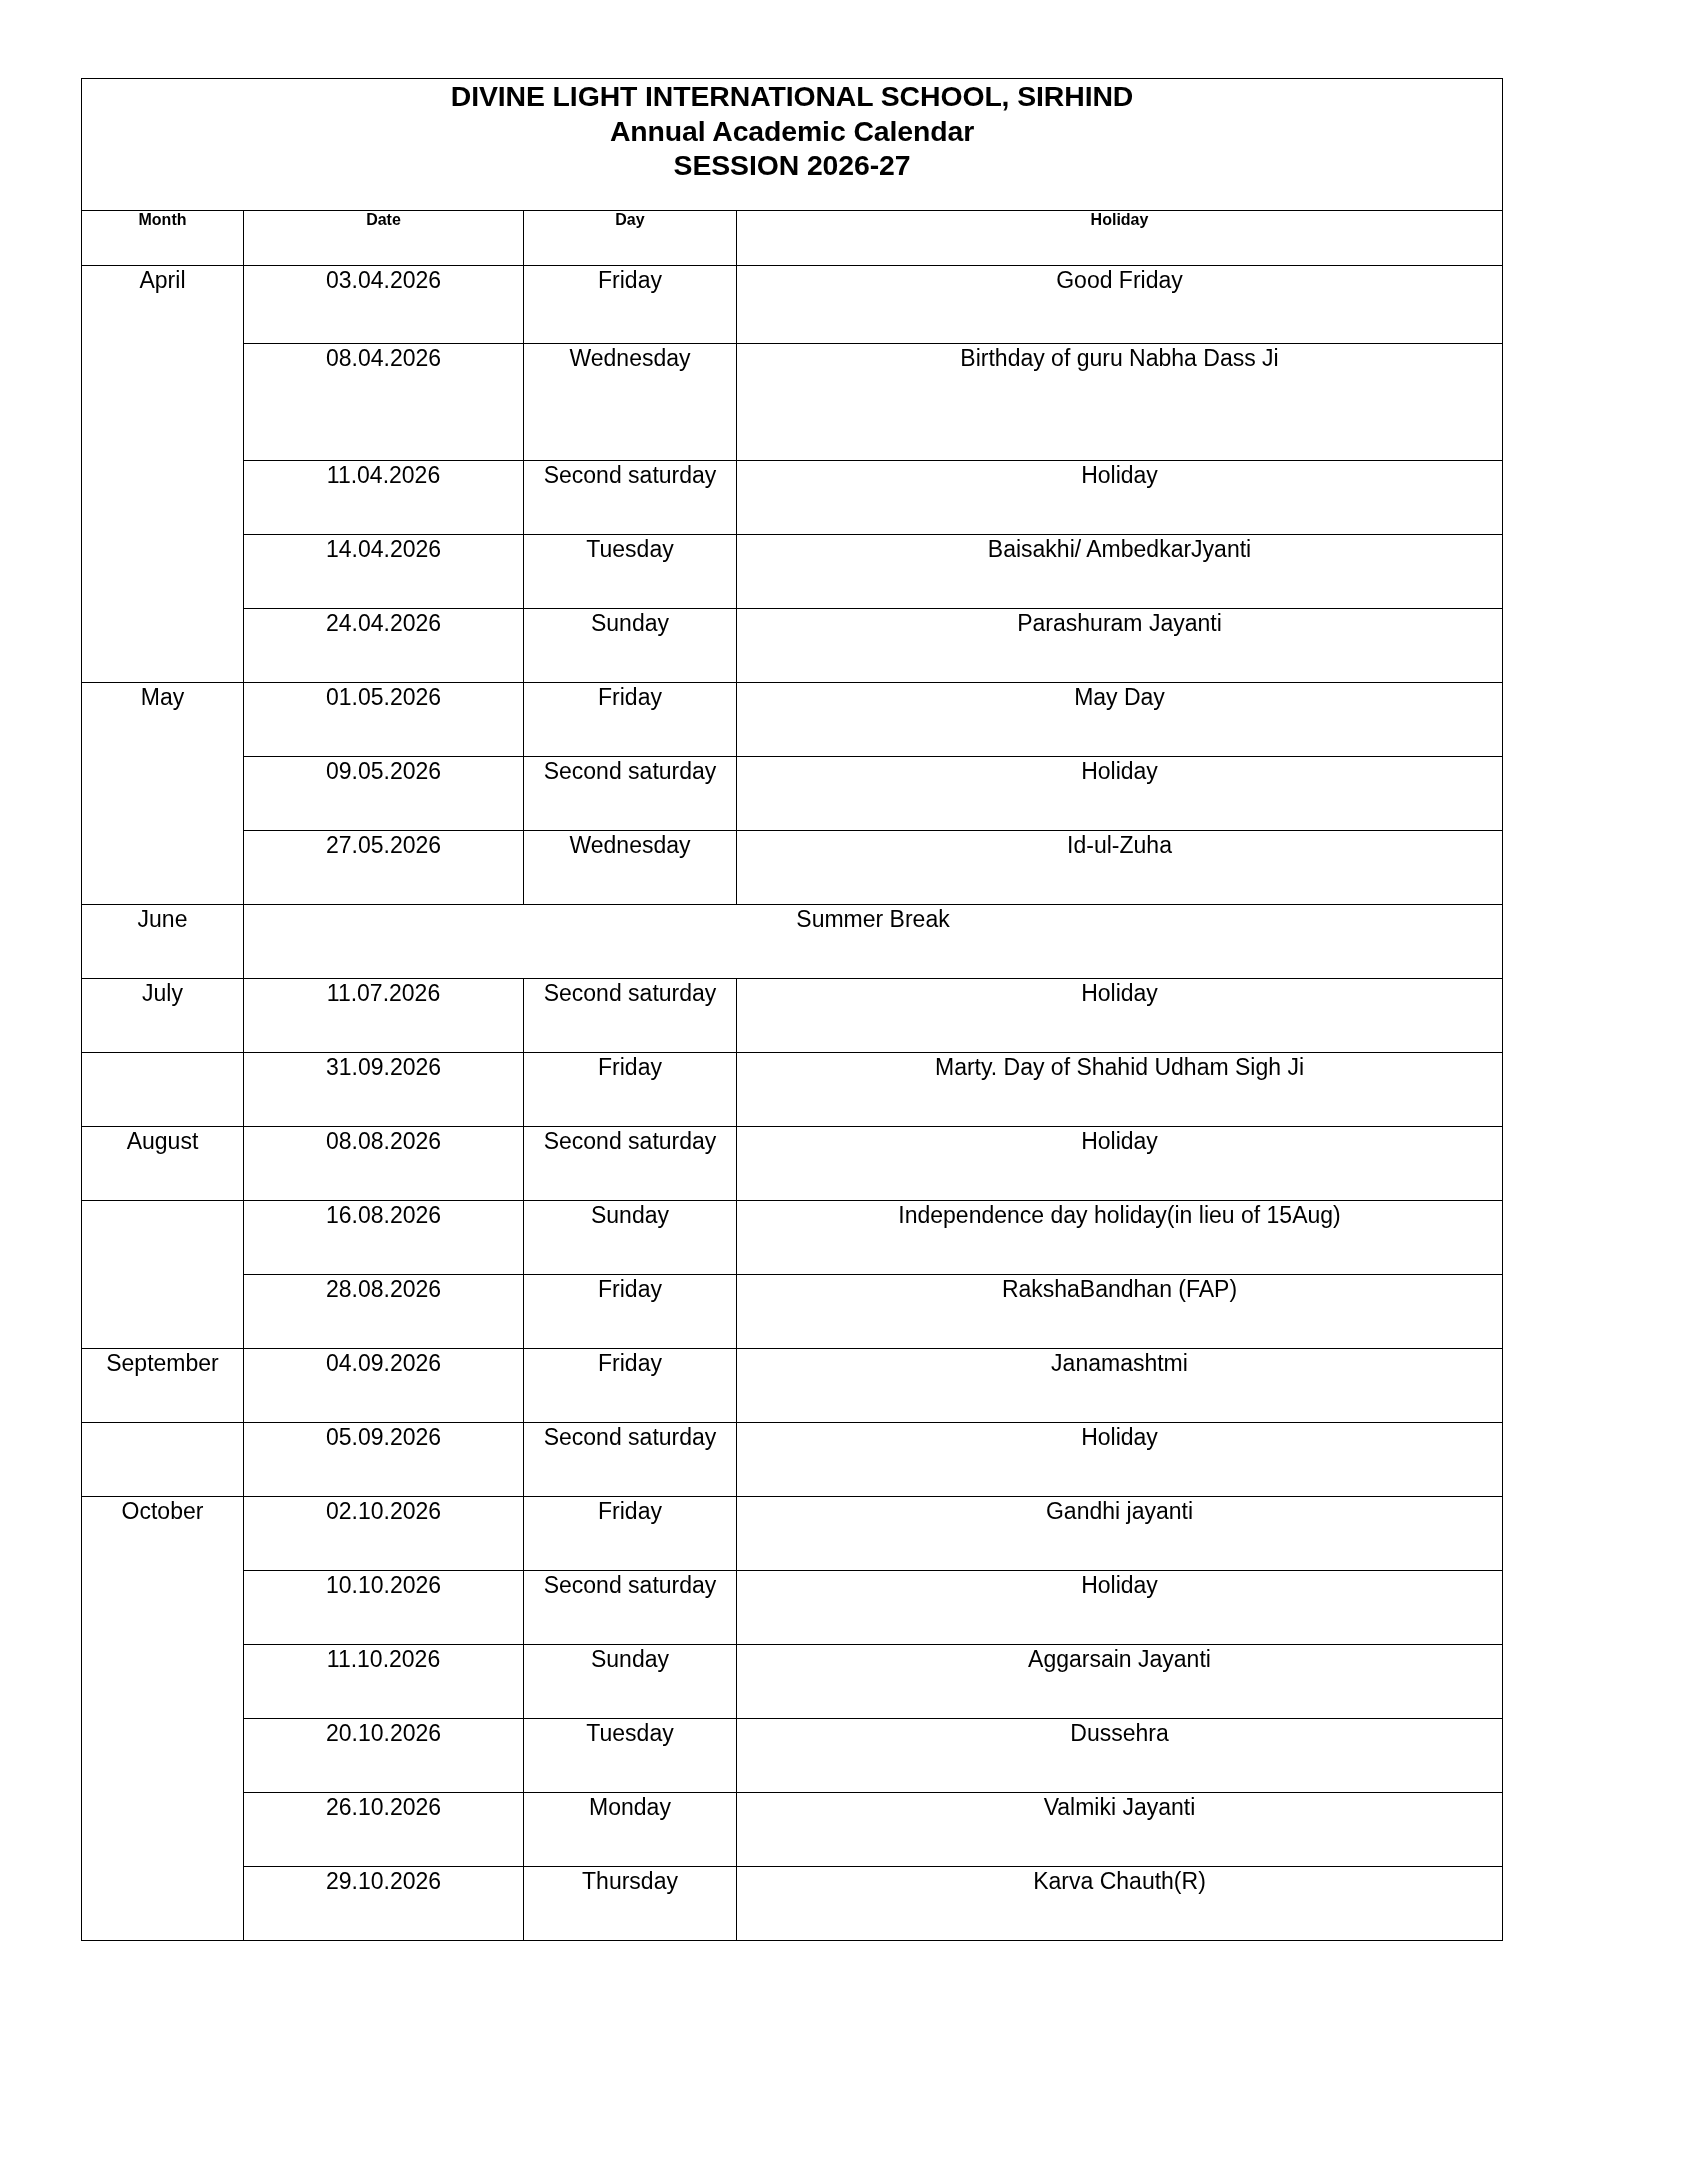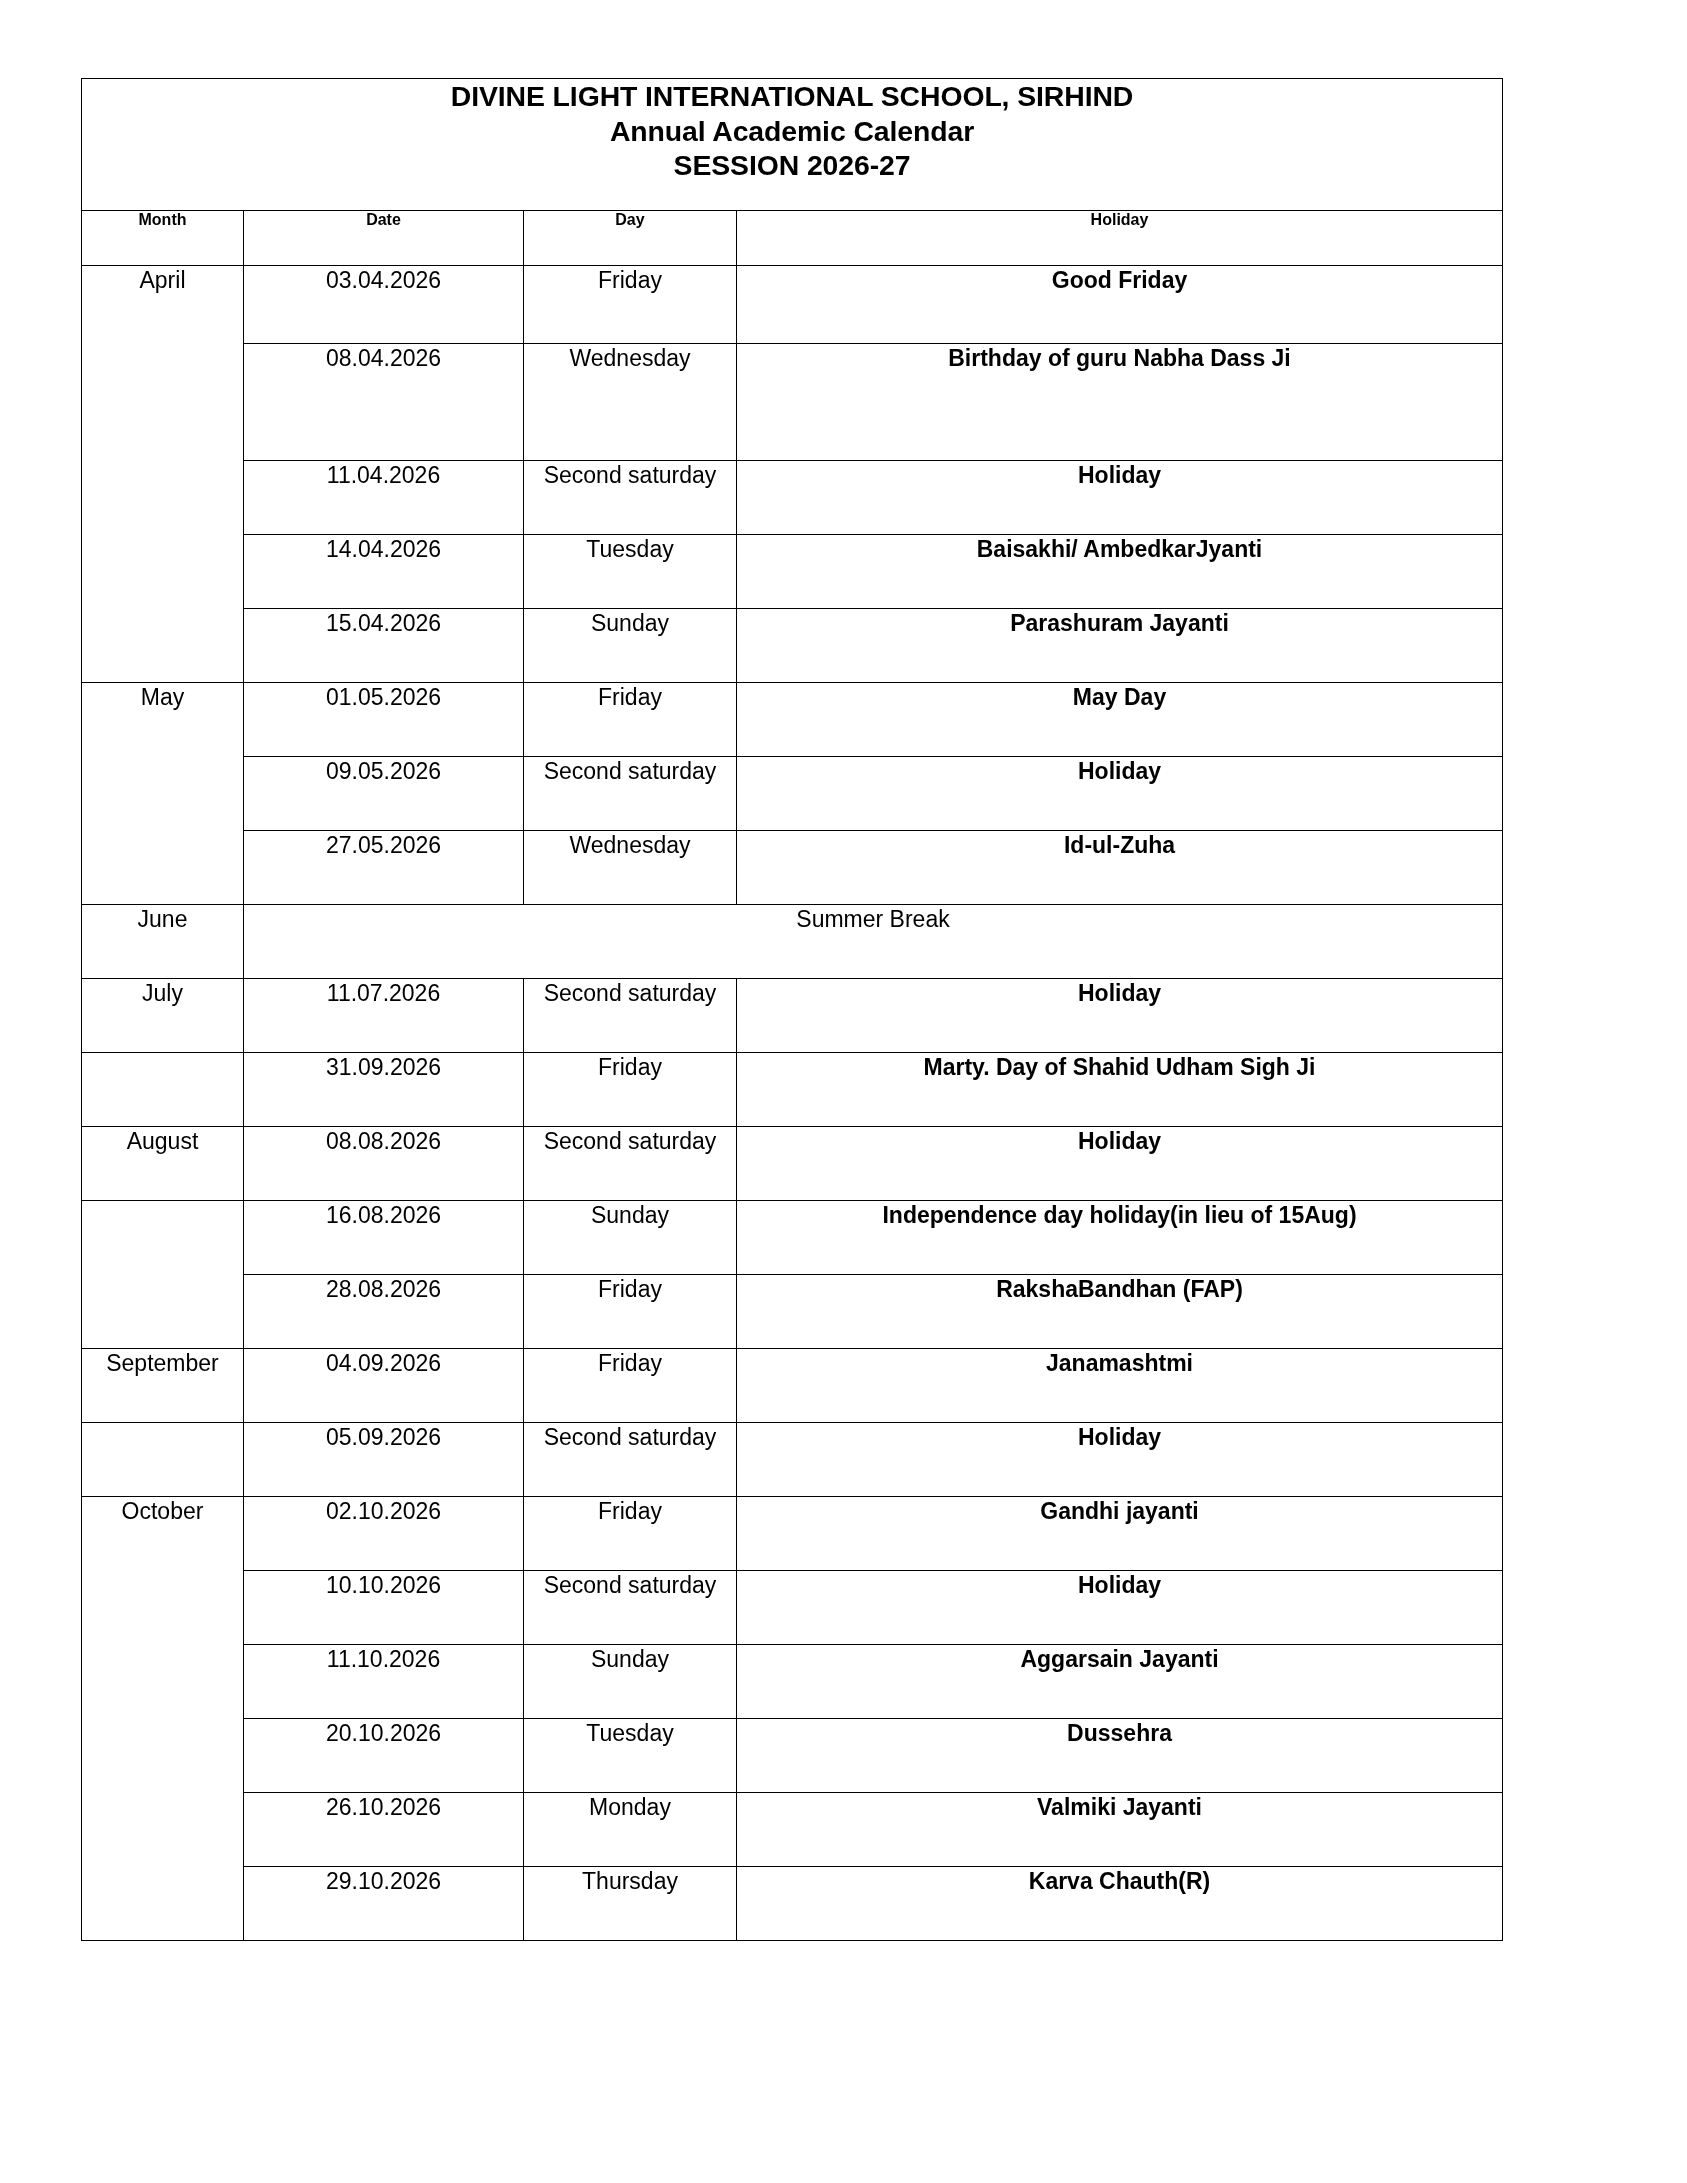--- a/index.html
+++ b/index.html
@@ -83,21 +83,20 @@
   }
   .cell.month {
     font-weight: normal;
   }
   .cell.blank {
     padding: 0;
   }
   .cell.holiday {
     padding-left: 9.3px;
     padding-right: 9.3px;
-    font-weight: bold;
   }
 
   
   .cell.lowered {
     padding-top: 64px;
   }
 
   
   .cell.merged-note {
     font-weight: normal;
@@ -153,21 +152,21 @@
         <td class="cell">11.04.2026</td>
         <td class="cell">Second saturday</td>
         <td class="cell holiday">Holiday</td>
       </tr>
       <tr class="r-med">
         <td class="cell">14.04.2026</td>
         <td class="cell">Tuesday</td>
         <td class="cell holiday">Baisakhi/ AmbedkarJyanti</td>
       </tr>
       <tr class="r-med">
-        <td class="cell">15.04.2026</td>
+        <td class="cell">24.04.2026</td>
         <td class="cell">Sunday</td>
         <td class="cell holiday">Parashuram Jayanti</td>
       </tr>
 
       <tr class="r-med">
         <td class="cell month" rowspan="3">May</td>
         <td class="cell">01.05.2026</td>
         <td class="cell">Friday</td>
         <td class="cell holiday">May Day</td>
       </tr>

